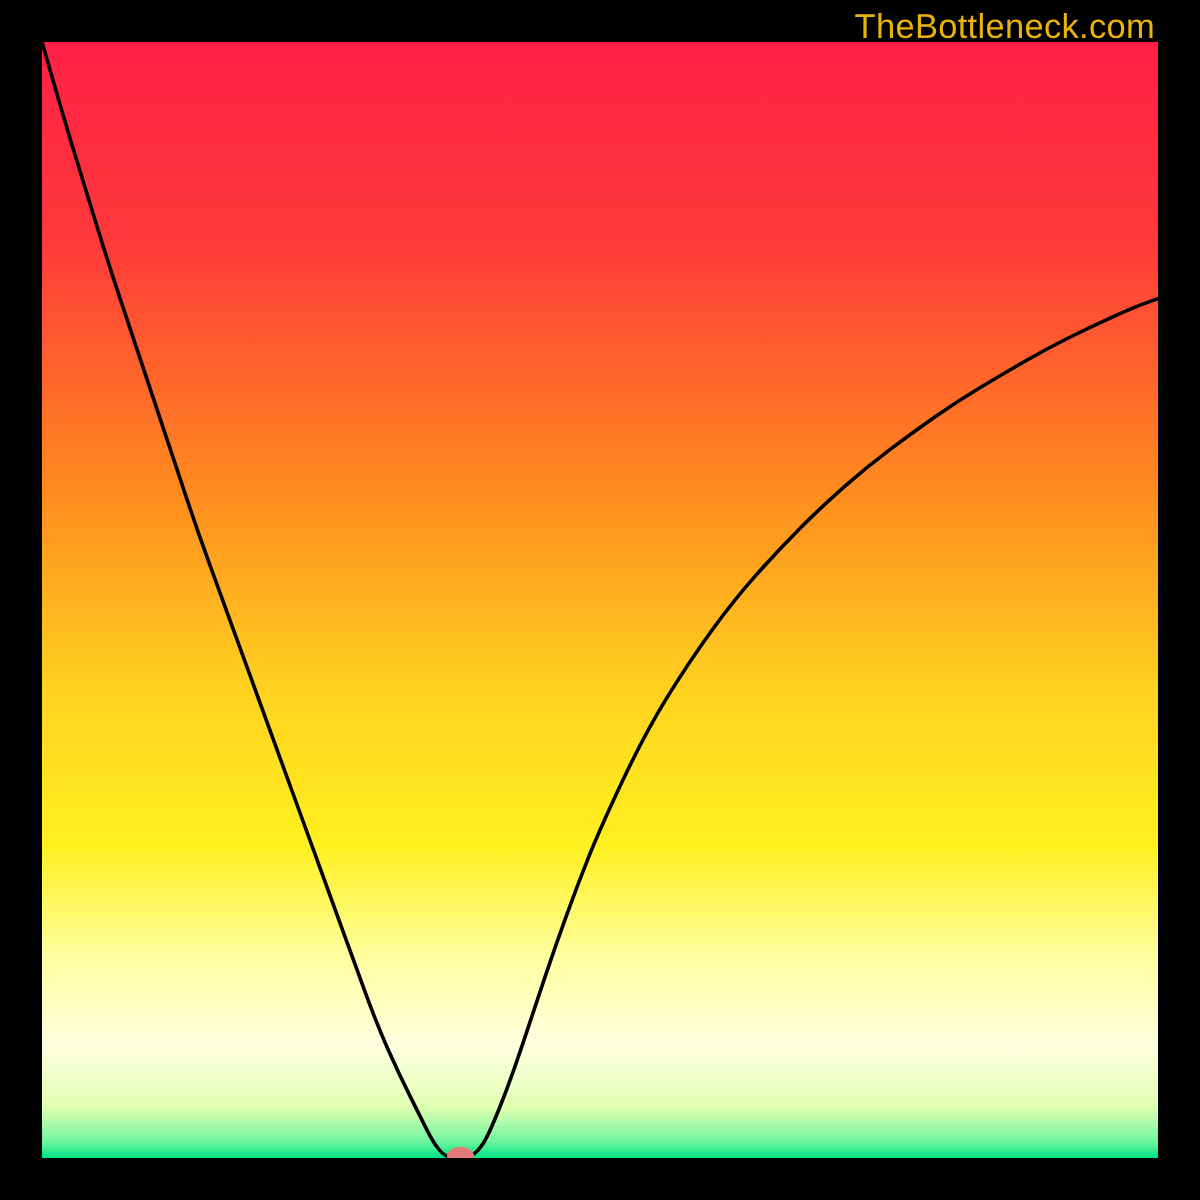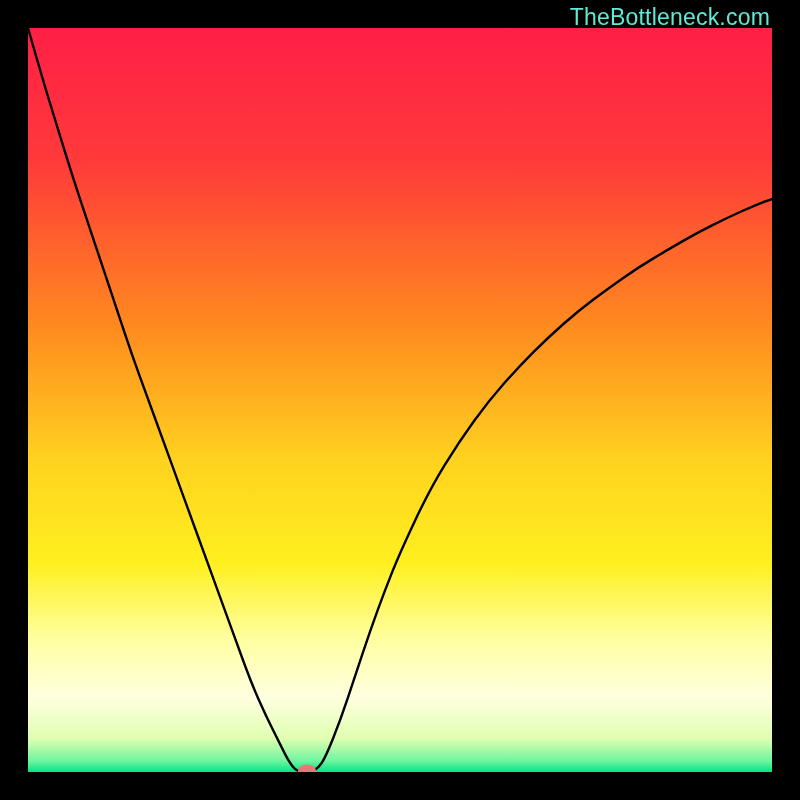--- a/index.html
+++ b/index.html
@@ -23,21 +23,21 @@
     position: absolute;
     left: 0;
     top: 0;
     width: 744px;
     height: 744px;
   }
   .watermark {
     position: absolute;
     top: 4px;
     right: 30px;
-    color: #5eead4;
+    color: #eab308;
     font-size: 23px;
     font-weight: 500;
     letter-spacing: 0.2px;
     user-select: none;
   }
   svg { display: block; }
 </style>
 </head>
 <body>
 

